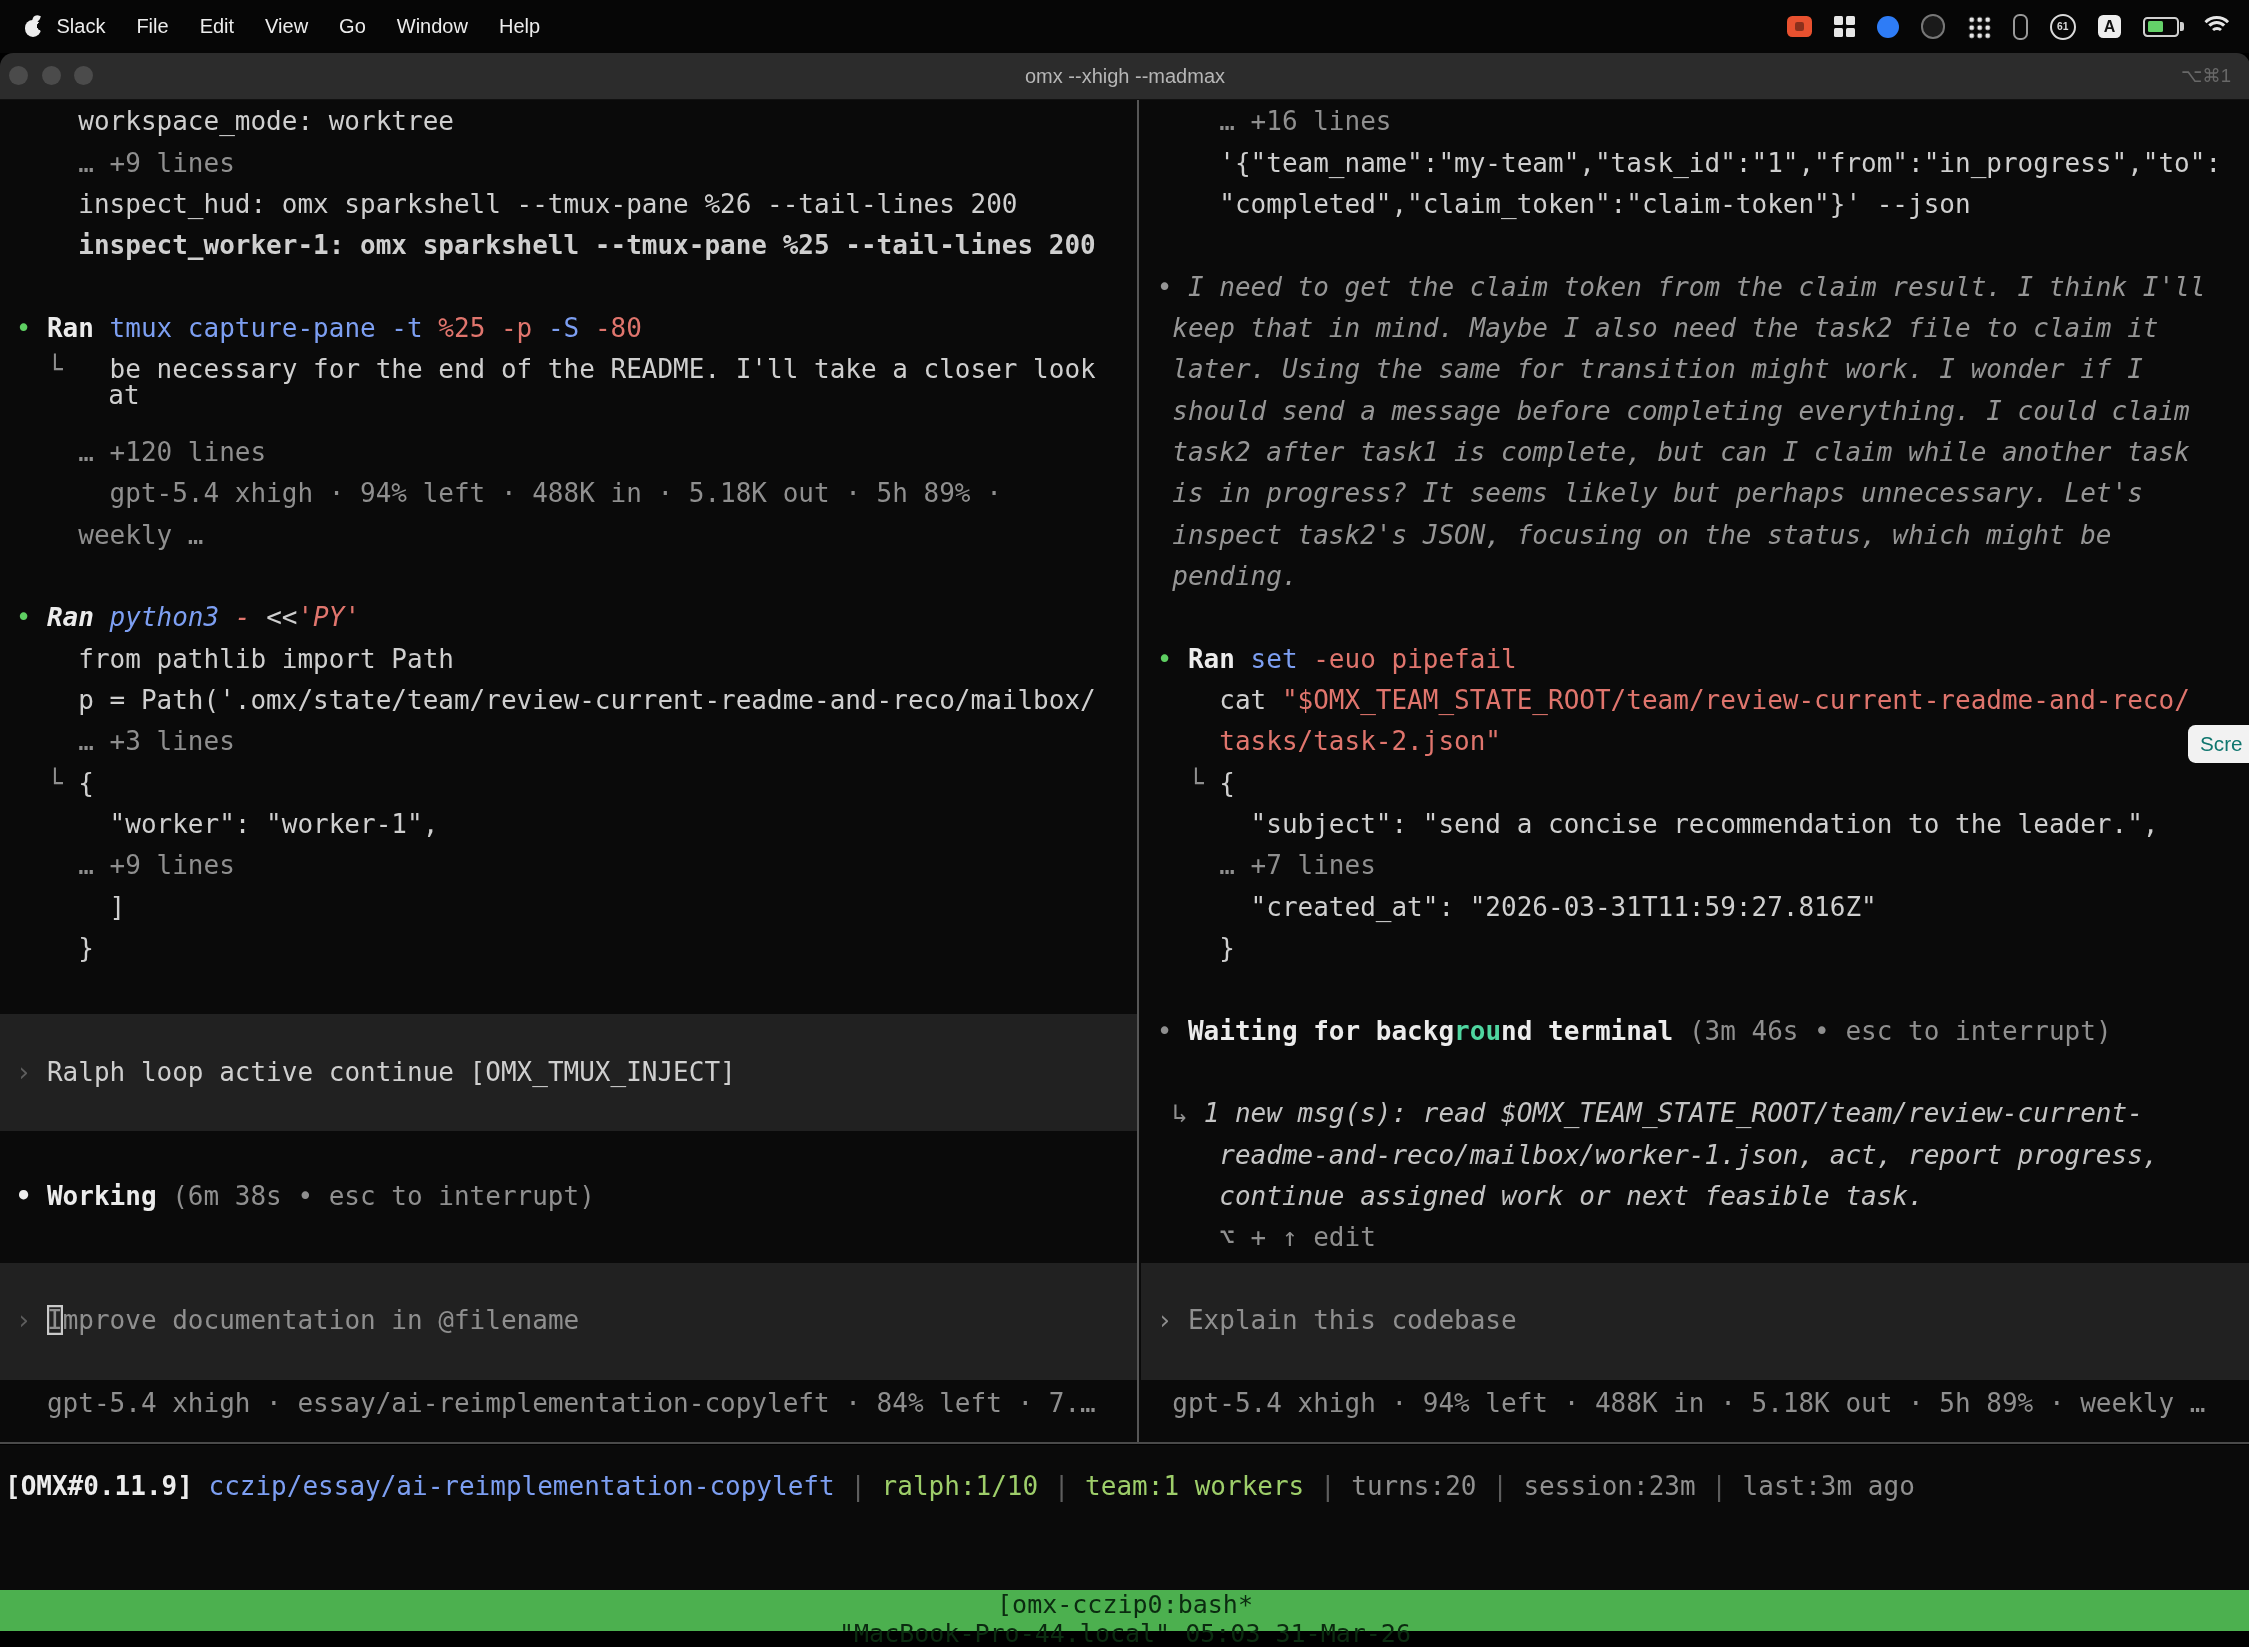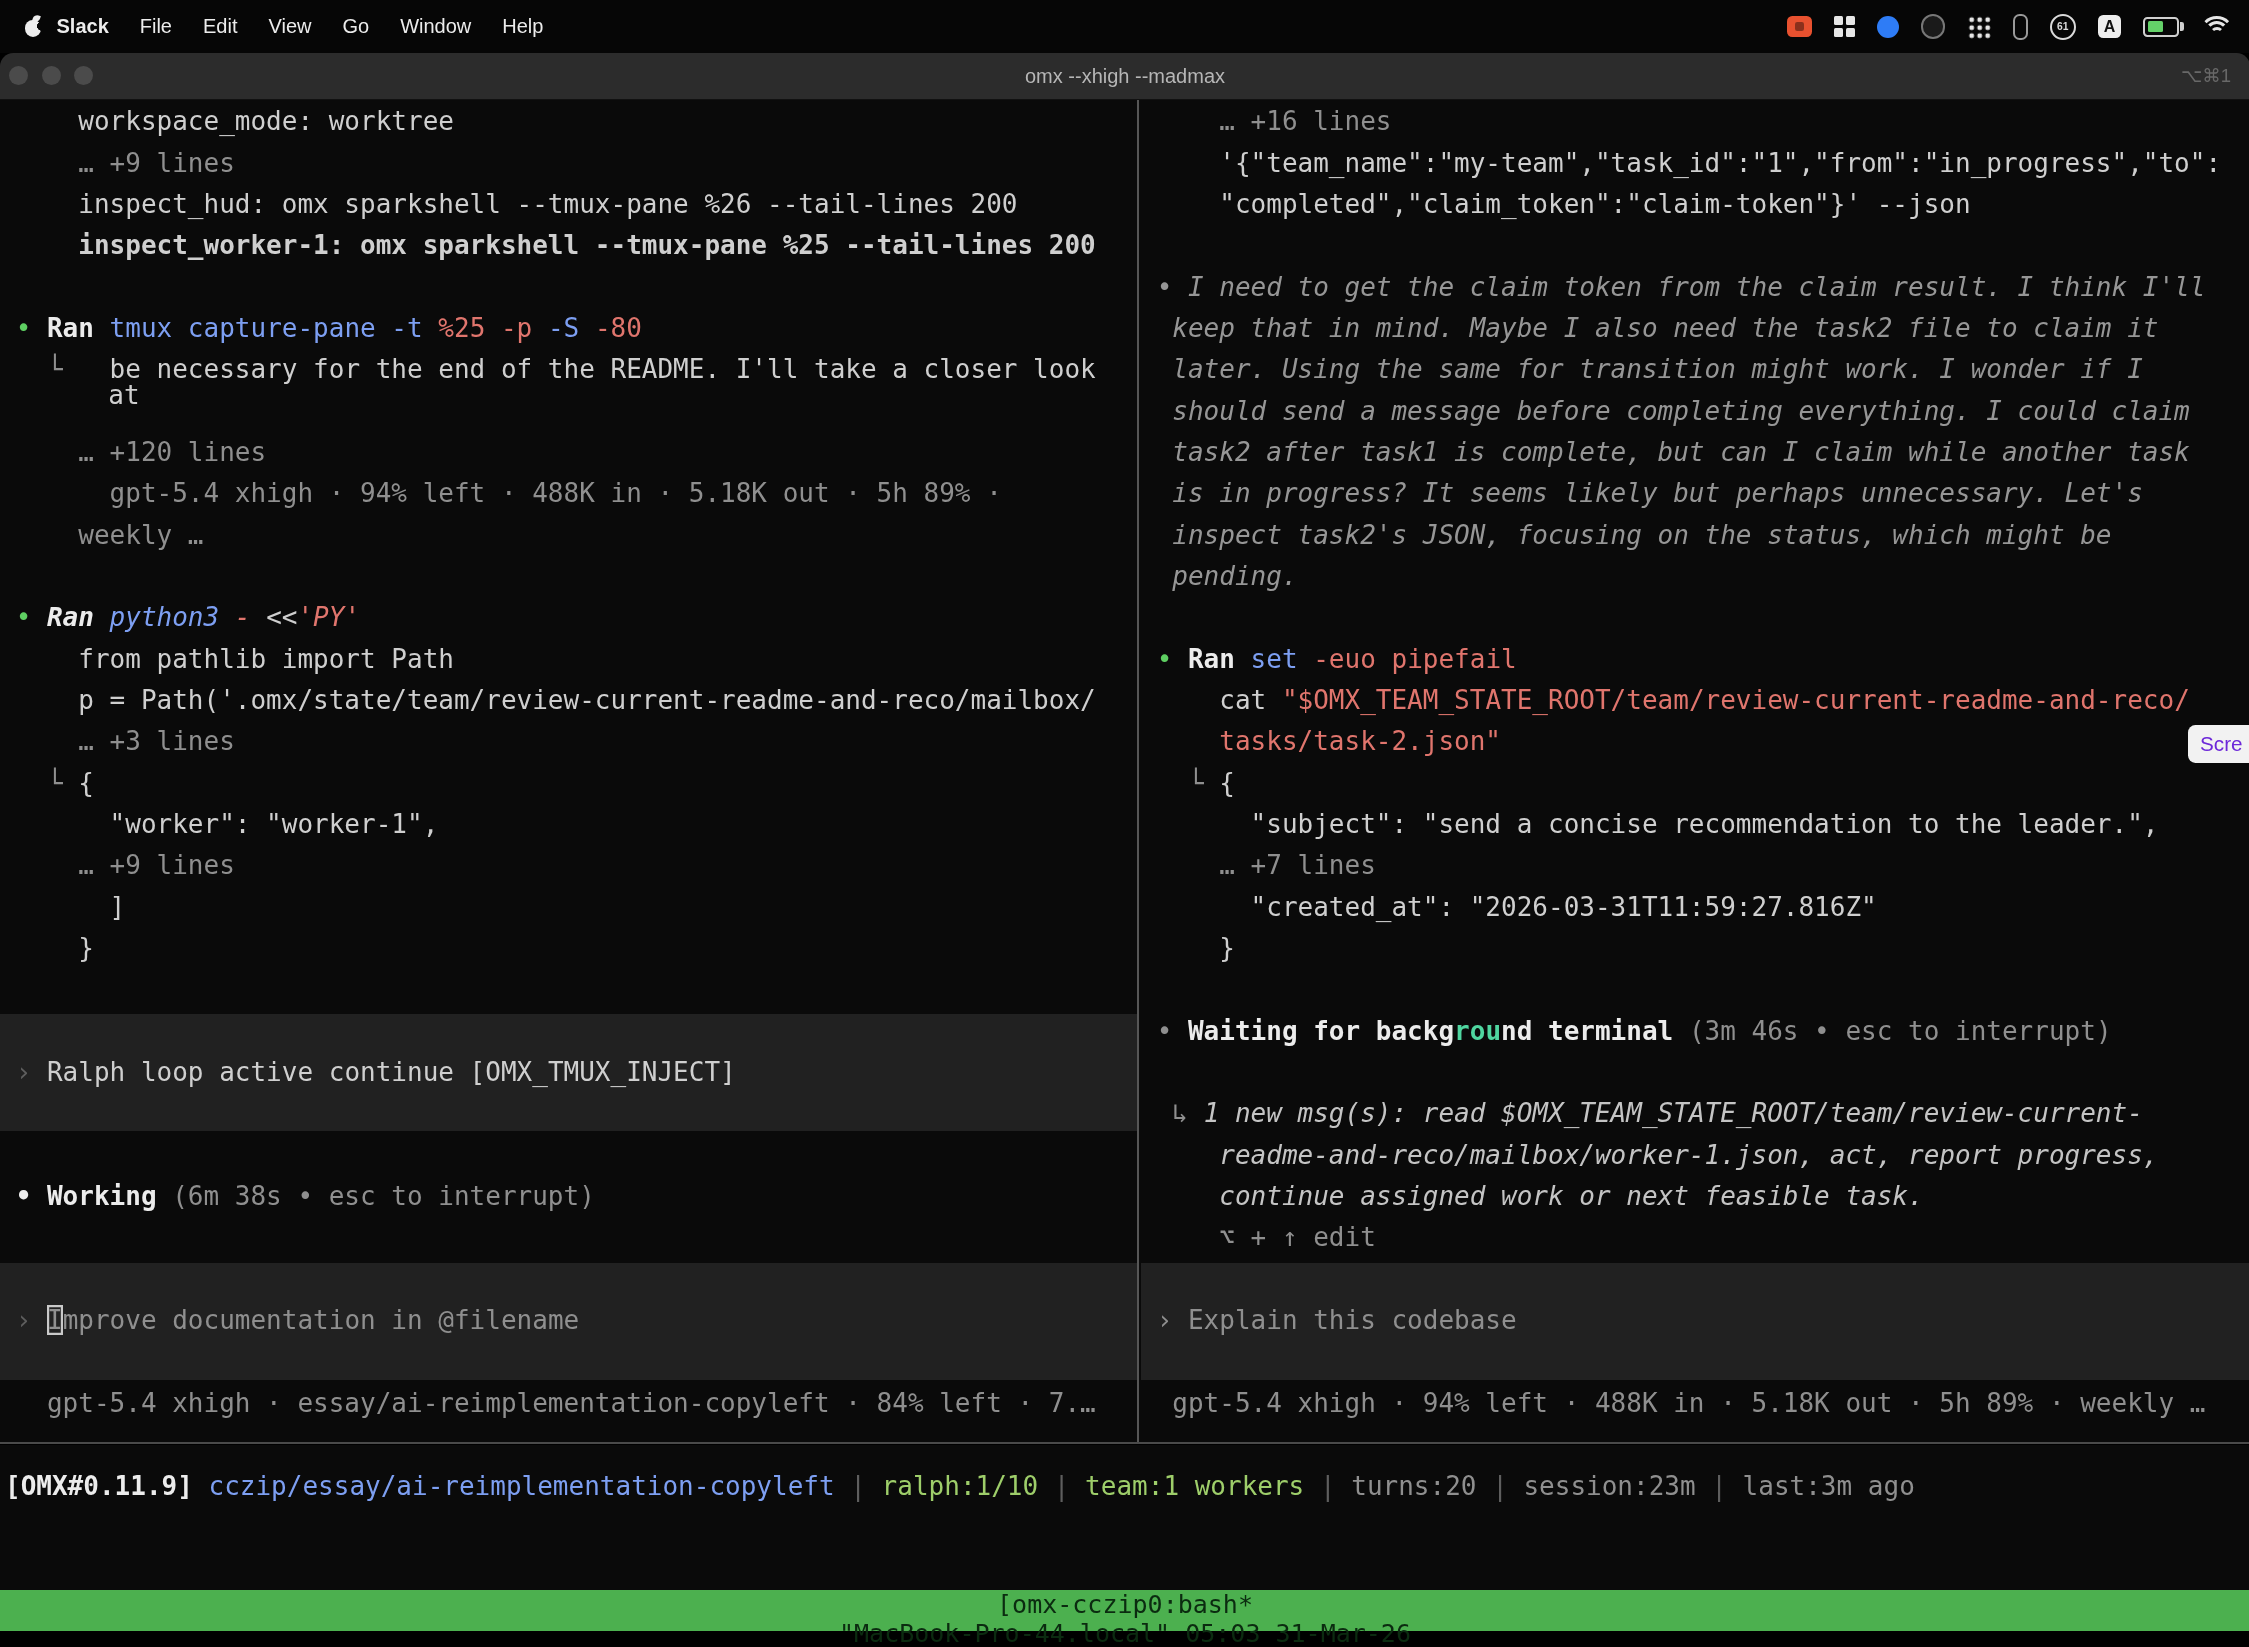--- a/index.html
+++ b/index.html
@@ -9,21 +9,21 @@
   }
   html,body{margin:0;padding:0;background:#000;}
   body{width:2250px;height:1648px;position:relative;overflow:hidden;
        font-family:"DejaVu Sans Mono",monospace;}
 
   
   #menu-bar{position:absolute;top:0;left:0;width:2250px;height:53px;background:#060606;
             display:flex;align-items:center;color:#ececec;
             font-family:"Liberation Sans",sans-serif;font-size:20px;z-index:30;}
   .menu-item{padding:0 15.5px;white-space:nowrap;}
-  .app-name{font-weight:bold;}
+  .app-name{font-weight:normal;}
   .apple-logo{position:relative;width:16px;height:20px;margin-left:25px;display:inline-block;}
   .apple-logo::before{content:"";position:absolute;left:0;right:0;top:3.7px;bottom:0;
     background:radial-gradient(circle at 104% 36%, #060606 4.4px, transparent 4.8px),#ededed;
     border-radius:48% 48% 50% 50%;}
   .apple-logo::after{content:"";position:absolute;top:-1.5px;left:8px;width:6.6px;height:6.6px;
     background:#ededed;border-radius:70% 0 70% 0;transform:rotate(18deg);}
   #status-icons{margin-left:auto;margin-right:17.7px;display:flex;align-items:center;gap:22px;}
   #status-icons>span{display:inline-flex;align-items:center;justify-content:center;}
   .rec{width:25px;height:20.7px;border-radius:5.2px;background:#e8512f;position:relative;}
   .rec i{position:absolute;left:8px;top:5.9px;width:8.9px;height:8.9px;background:rgba(0,0,0,.4);border-radius:2.2px;}
@@ -85,21 +85,21 @@
   #bottom-pane{position:absolute;top:1445px;left:0;width:2250px;height:145px;background:#0a0a0a;}
   #omx-line{position:absolute;top:21.4px;left:5px;height:41px;line-height:41px;
             font-size:26px;white-space:pre;}
 
   
   #tmux-bar{position:absolute;top:1590px;left:0;width:2250px;height:41px;background:var(--tmux);
             display:flex;justify-content:space-between;align-items:center;
             padding:0 10.3px;box-sizing:border-box;font-size:25px;color:#0b2b10;white-space:pre;z-index:25;flex-direction:column;}
 
   
-  #screen-tooltip{position:absolute;top:725px;right:0;height:38px;background:#f2f2f2;color:#6d28d9;
+  #screen-tooltip{position:absolute;top:725px;right:0;height:38px;background:#f2f2f2;color:#0f766e;
                   font-family:"Liberation Sans",sans-serif;font-size:20.7px;display:flex;align-items:center;
                   padding:0 7.4px 0 11.8px;border-radius:7.4px 0 0 7.4px;z-index:40;}
 </style>
 </head>
 <body>
 
 <div id="menu-bar">
   <span class="apple-logo"></span>
   <span class="menu-item app-name">Slack</span>
   <span class="menu-item">File</span>

